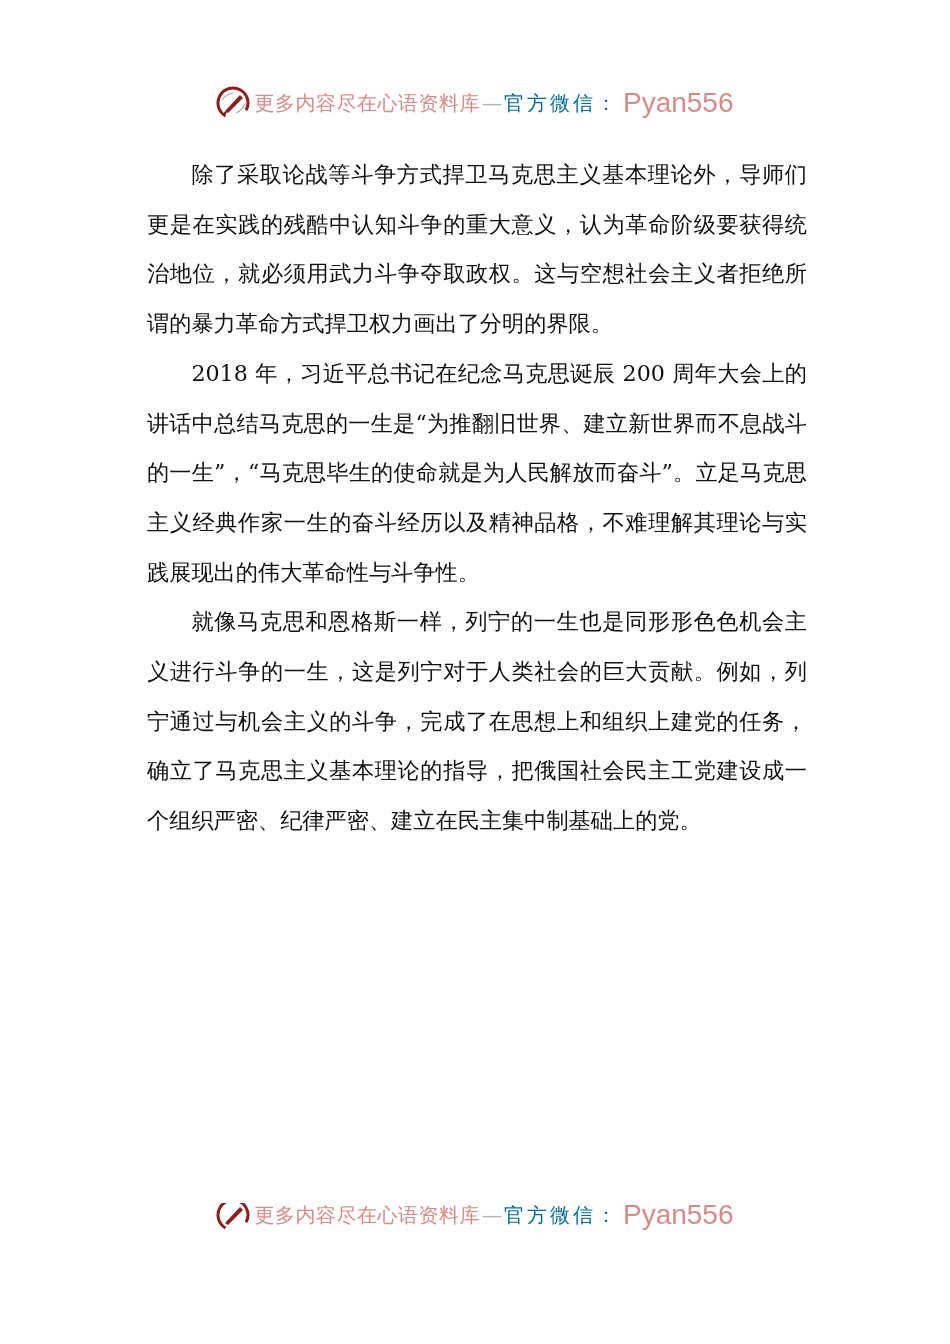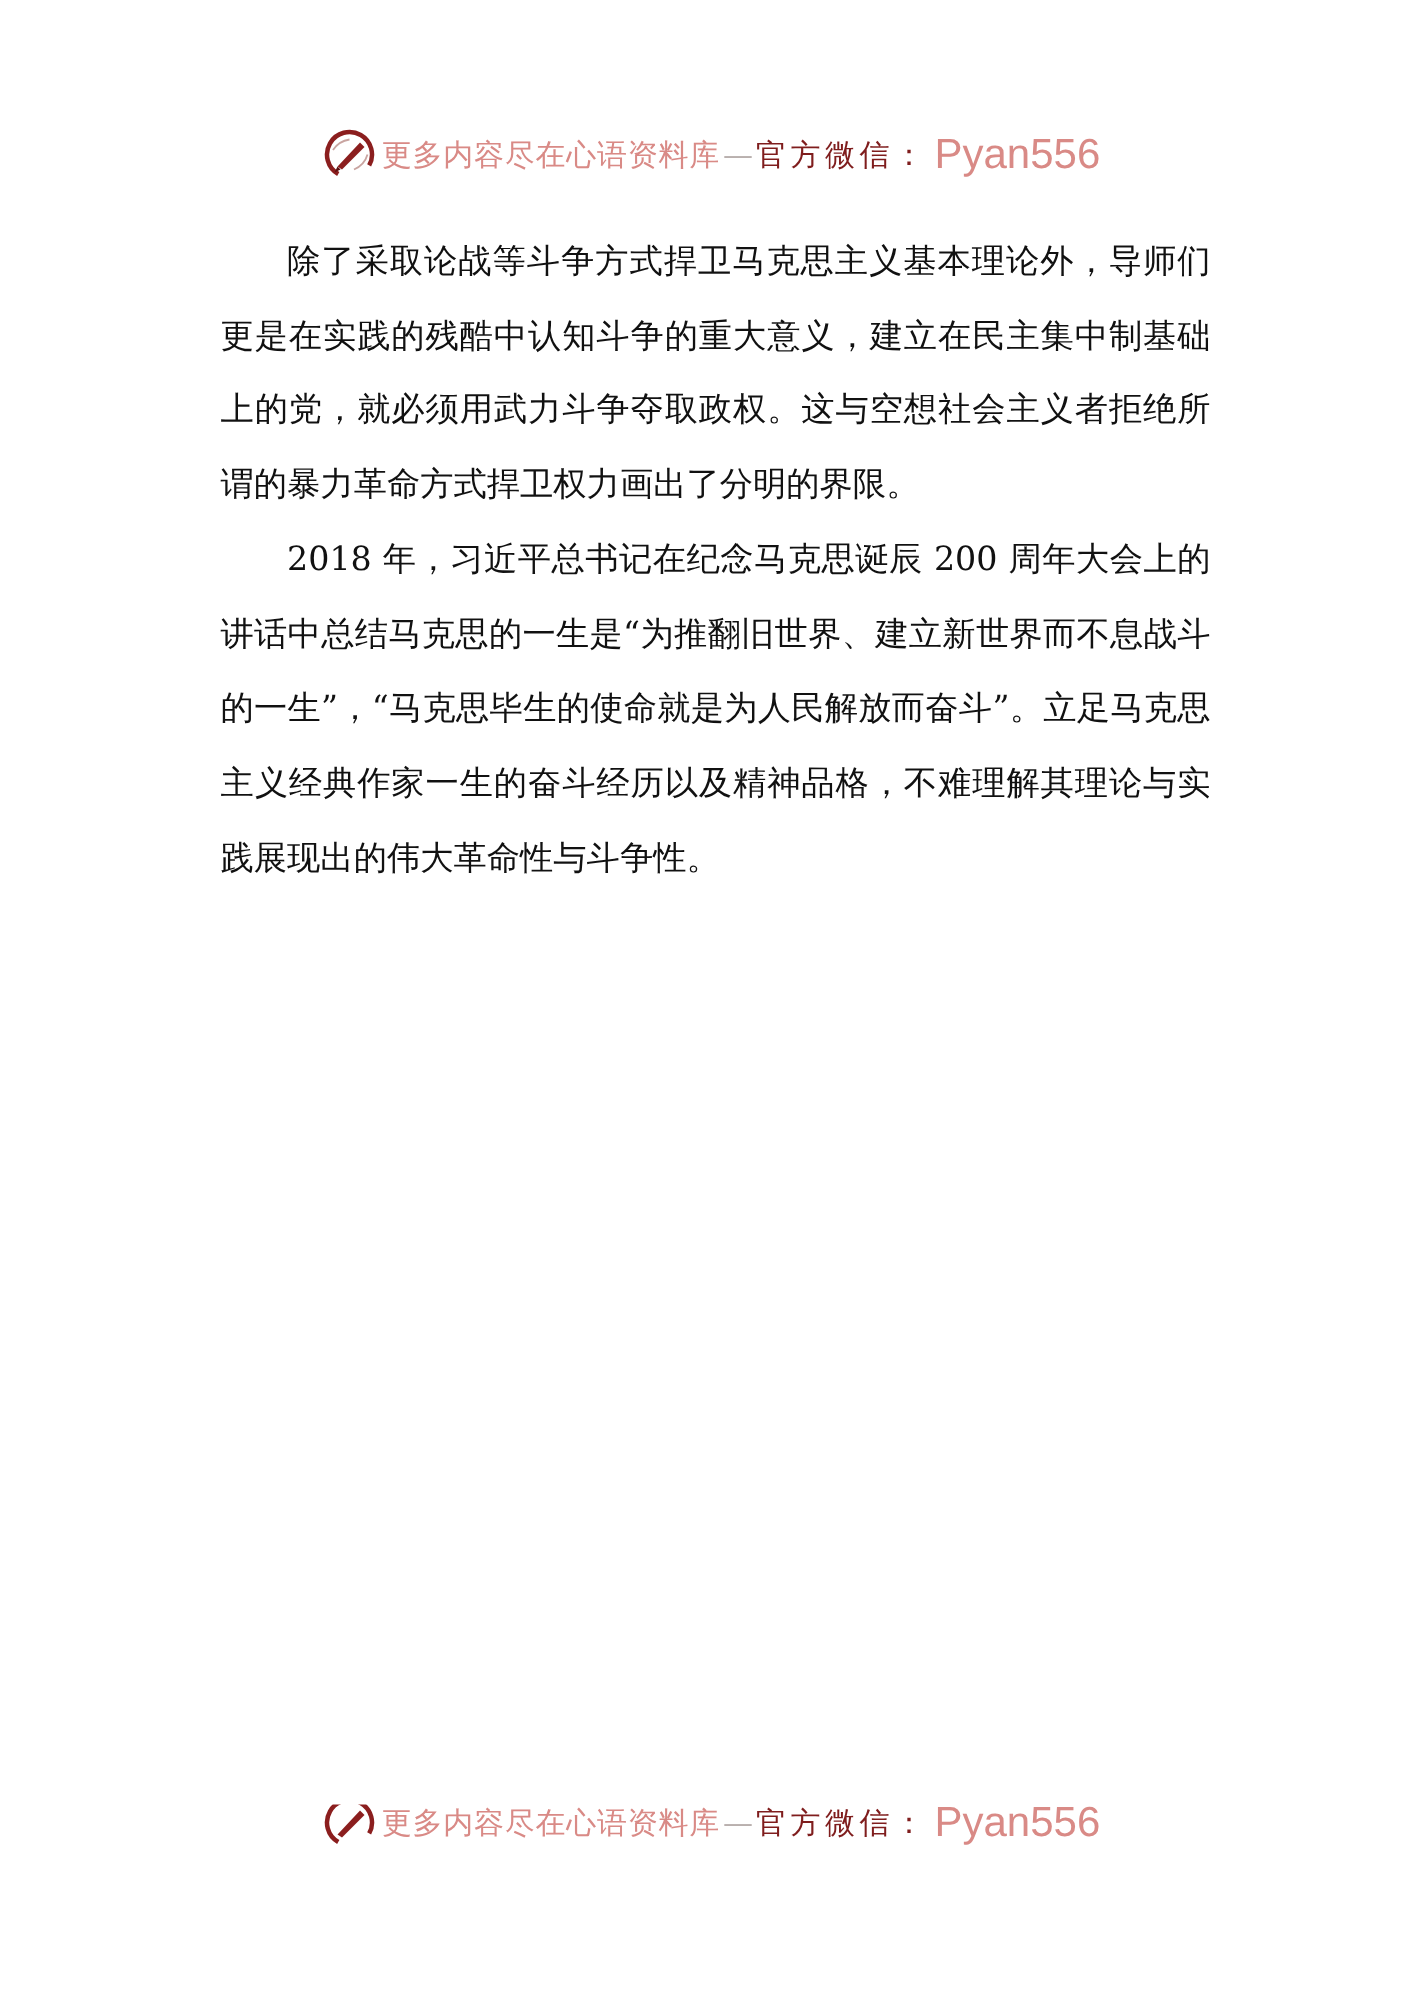--- a/index.html
+++ b/index.html
@@ -10,21 +10,21 @@
     display: flex; align-items: center; justify-content: center;
     font-family: "DejaVu Serif", serif; font-size: 20px; white-space: nowrap;
   }
   .watermark.header { top: 83px; }
   .watermark.footer { top: 1203px; height: 36px; overflow: hidden; }
   .watermark.footer .wm-inner { transform: translateY(-6px); display: flex; align-items: center; }
   .wm-inner { display: flex; align-items: center; }
   .logo { width: 34px; height: 34px; margin-right: 4px; }
   .wm-red { color: #d98a86; letter-spacing: 0.5px; }
   .wm-dash { color: #b9b0ae; margin: 0 2px; }
-  .wm-gray { color: #7f1d1d; letter-spacing: 3px; }
+  .wm-gray { color: #0369a1; letter-spacing: 3px; }
   .wm-latin { color: #d98a86; font-family: "Liberation Sans", sans-serif; font-size: 28px; margin-left: 4px; }
   .body-text {
     position: absolute; left: 147px; top: 150px; width: 660px;
     font-family: "DejaVu Serif", serif; font-size: 22.2px; color: #111;
     line-height: 49.7px; text-align: justify; text-justify: inter-character;
   }
   .para { margin: 0; text-indent: 2em; }
 </style>
 </head>
 <body>
@@ -41,22 +41,23 @@
         <path d="M20 27 Q27 24 29 17" fill="none" stroke="#c9a4a0" stroke-width="1.2"></path>
       </svg>
       <span class="wm-red">更多内容尽在心语资料库</span>
       <span class="wm-dash">—</span>
       <span class="wm-gray">官方微信：</span>
       <span class="wm-latin">Pyan556</span>
     </div>
   </div>
 
   <div class="body-text">
-    <p class="para">除了采取论战等斗争方式捍卫马克思主义基本理论外，导师们更是在实践的残酷中认知斗争的重大意义，建立在民主集中制基础上的党，就必须用武力斗争夺取政权。这与空想社会主义者拒绝所谓的暴力革命方式捍卫权力画出了分明的界限。</p>
+    <p class="para">除了采取论战等斗争方式捍卫马克思主义基本理论外，导师们更是在实践的残酷中认知斗争的重大意义，认为革命阶级要获得统治地位，就必须用武力斗争夺取政权。这与空想社会主义者拒绝所谓的暴力革命方式捍卫权力画出了分明的界限。</p>
     <p class="para">2018 年，习近平总书记在纪念马克思诞辰 200 周年大会上的讲话中总结马克思的一生是“为推翻旧世界、建立新世界而不息战斗的一生”，“马克思毕生的使命就是为人民解放而奋斗”。立足马克思主义经典作家一生的奋斗经历以及精神品格，不难理解其理论与实践展现出的伟大革命性与斗争性。</p>
+    <p class="para">就像马克思和恩格斯一样，列宁的一生也是同形形色色机会主义进行斗争的一生，这是列宁对于人类社会的巨大贡献。例如，列宁通过与机会主义的斗争，完成了在思想上和组织上建党的任务，确立了马克思主义基本理论的指导，把俄国社会民主工党建设成一个组织严密、纪律严密、建立在民主集中制基础上的党。</p>
   </div>
 
   <div class="watermark footer">
     <div class="wm-inner">
       <svg class="logo" viewBox="0 0 34 34">
         <circle cx="17" cy="17" r="15" fill="none" stroke="#8b1e1e" stroke-width="3" stroke-dasharray="70 30" transform="rotate(120 17 17)"></circle>
         <path d="M9 25 L24 9 L27 12 L12 27 Z" fill="#8b1e1e"></path>
       </svg>
       <span class="wm-red">更多内容尽在心语资料库</span>
       <span class="wm-dash">—</span>

